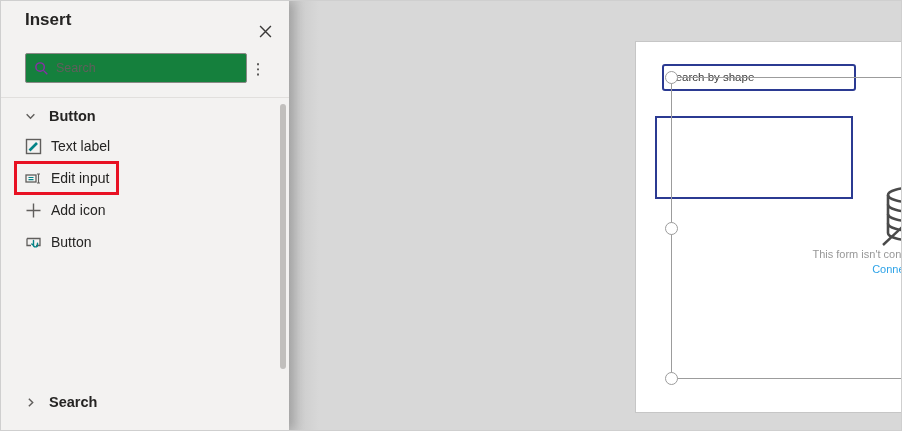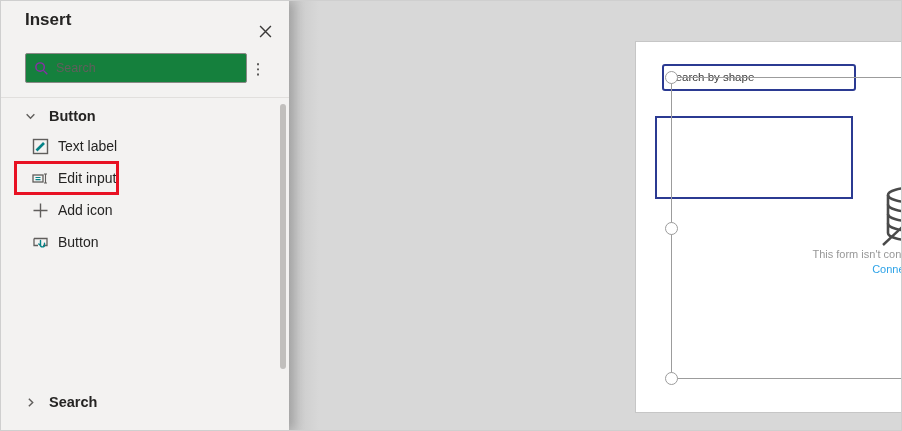--- a/index.html
+++ b/index.html
@@ -14,21 +14,21 @@
   .search-box { position:absolute; left:24px; top:52px; width:222px; height:30px; background:#15803d; border:1px solid #8a8886; border-radius:2px; display:flex; align-items:center; padding:0 8px; }
   .search-box input { border:none; outline:none; flex:1; font-size:12.5px; font-family:"Liberation Sans",sans-serif; color:#252423; background:transparent; margin-left:7px; }
   .search-box input::placeholder { color:#605e5c; }
   .more-btn { position:absolute; left:248px; top:57px; width:18px; height:22px; font-size:15px; color:#323130; display:flex; align-items:center; justify-content:center; letter-spacing:0; cursor:pointer; }
   .panel-divider { position:absolute; left:0; top:96px; width:288px; height:1px; background:#e1dfdd; }
   .scrollbar { position:absolute; left:279px; top:103px; width:6px; height:265px; background:#c1bfbd; border-radius:3px; }
 
   .section-row { position:absolute; left:0; width:279px; height:30px; display:flex; align-items:center; padding-left:24px; }
   .section-row .chev { width:12px; height:12px; margin-right:12px; display:flex; align-items:center; }
   .section-row .sec-label { font-size:14.5px; font-weight:700; color:#252423; }
-  .items { position:absolute; left:0; top:129px; width:279px;margin-left:7px; }
+  .items { position:absolute; left:0; top:129px; width:279px; }
   .item-row { height:32px; display:flex; align-items:center; padding-left:24px; cursor:pointer; }
   .item-row .ic { width:17px; height:17px; margin-right:9px; flex:0 0 17px; }
   .item-row .lbl { font-size:14px; color:#252423; }
   .red-box { position:absolute; left:13px; top:160px; width:105px; height:34px; border:3px solid #e81123; pointer-events:none; }
 
   
   .workspace { position:absolute; left:288px; top:0; width:613px; height:429px;
                background:linear-gradient(to right,#c7c7c7 0px,#d8d8d8 30px); }
   .canvas { position:absolute; left:346px; top:40px; width:538px; height:372px; background:#fff; border:1px solid #c6c6c6; }
 

